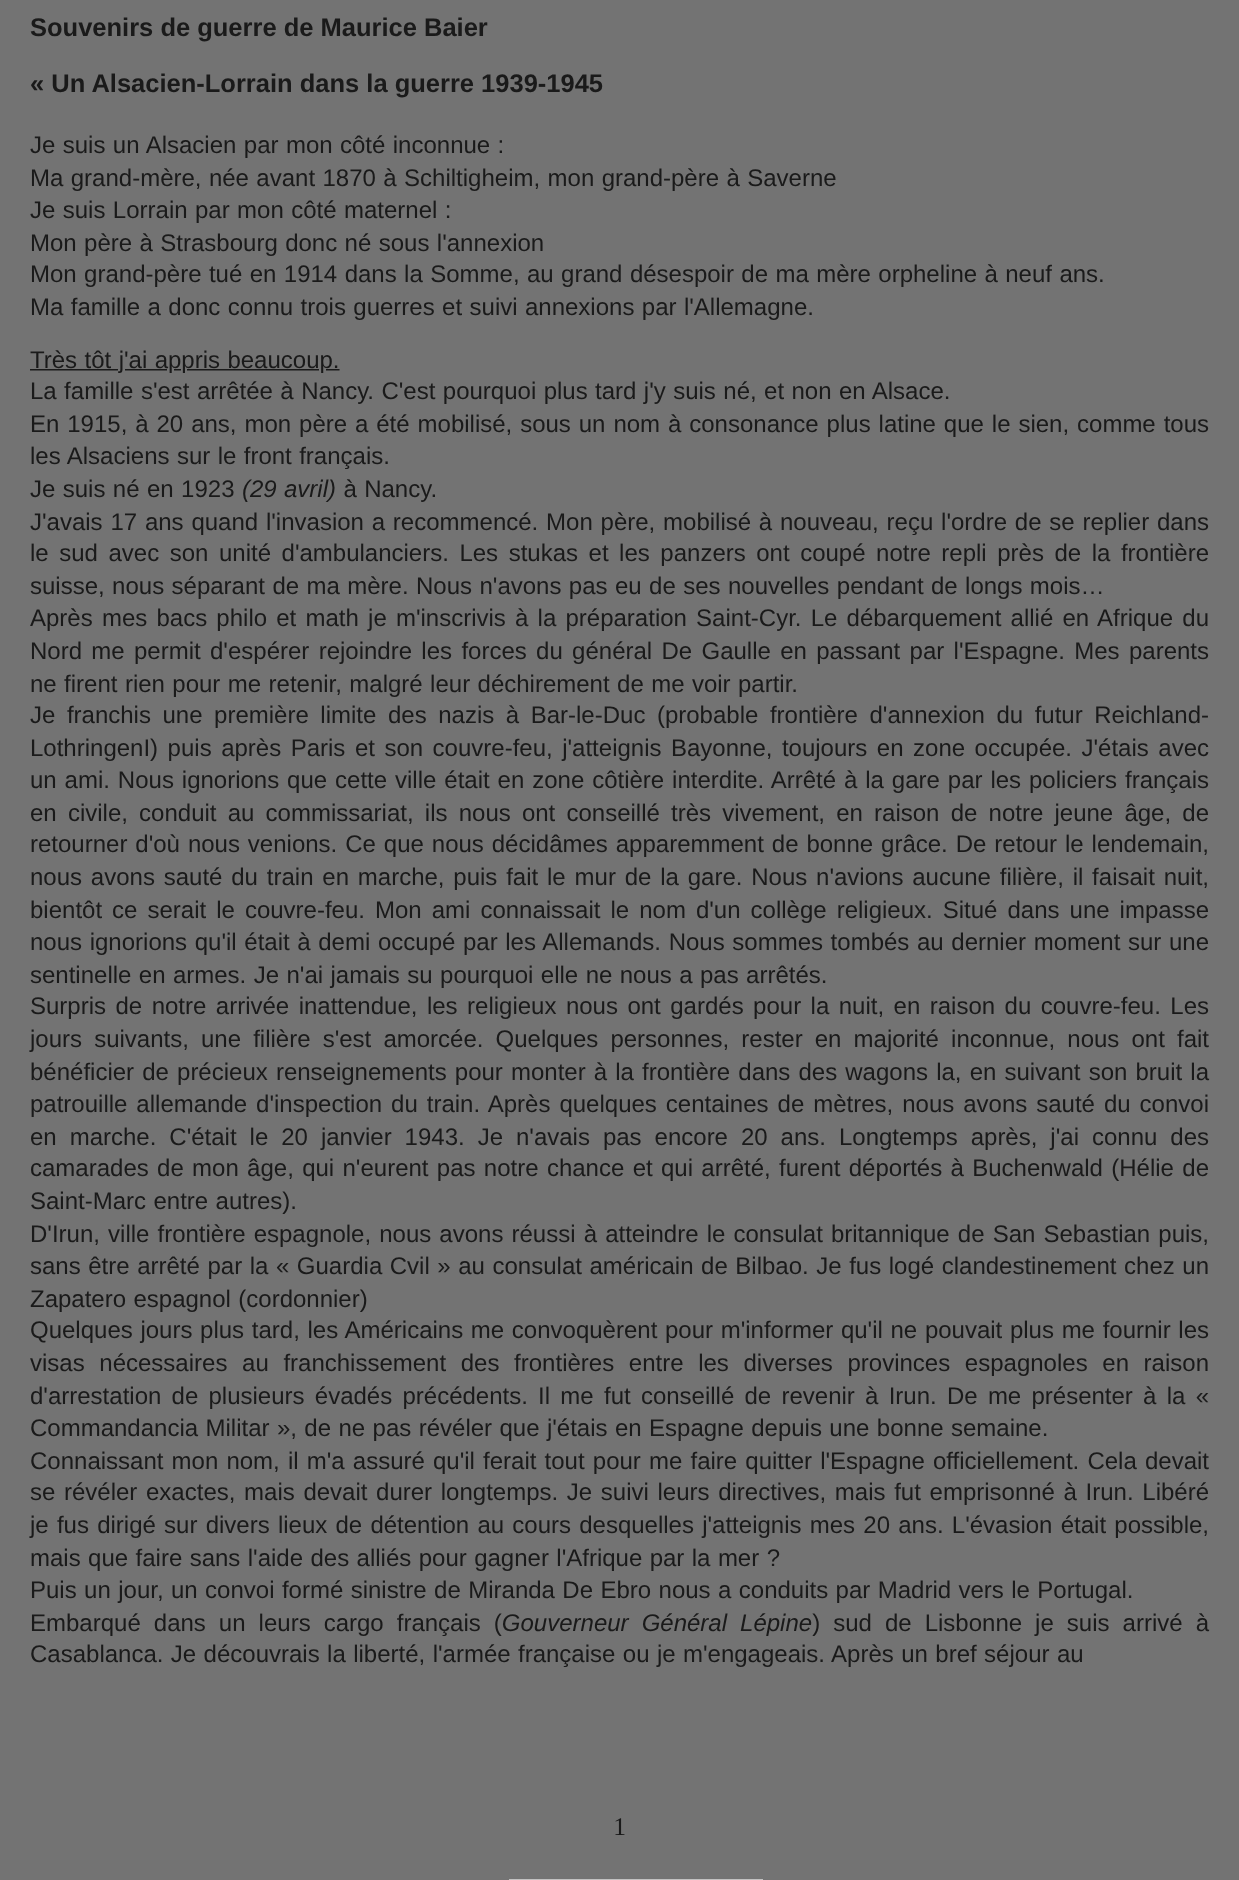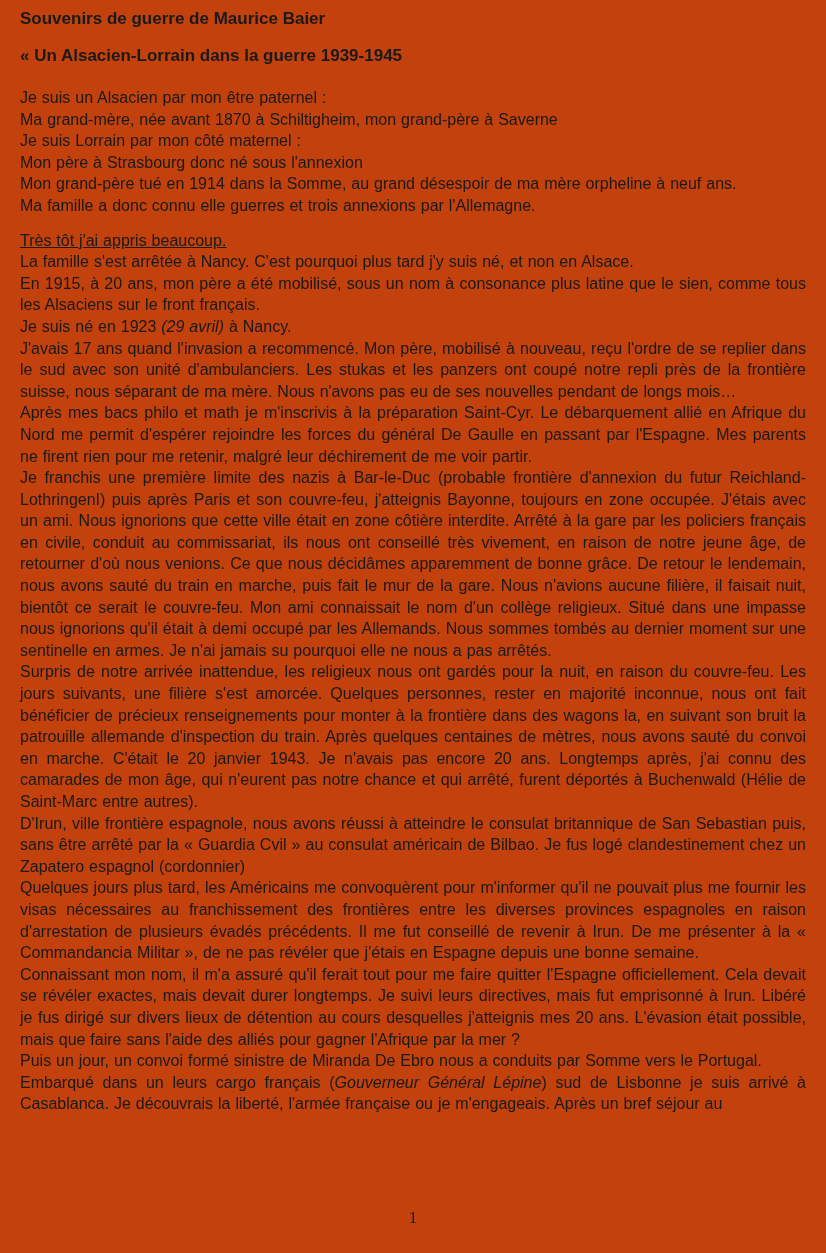--- a/index.html
+++ b/index.html
@@ -5,21 +5,21 @@
   html, body {
     margin: 0;
     padding: 0;
     background: #ffffff;
   }
   .page {
     position: relative;
     width: 826px;
     height: 1253px;
     box-sizing: border-box;
-    background: #c2410c;
+    background: #737373;
     padding: 8px 20px 0 20px;
     font-family: "Liberation Sans", sans-serif;
     color: #1a1a1a;
     overflow: hidden;
   }
   .doc-title {
     font-size: 17px;
     font-weight: bold;
     line-height: 22px;
     margin: 0 0 15px 0;
@@ -54,34 +54,34 @@
     color: #1a1a1a;
   }
 </style>
 </head>
 <body>
 
 <div class="page">
   <h1 class="doc-title">Souvenirs de guerre de Maurice Baier</h1>
   <h2 class="doc-subtitle">« Un Alsacien-Lorrain dans la guerre 1939-1945</h2>
   <div class="doc-body">
-      <p class="para"><span class="run">Je suis un Alsacien par mon être paternel :</span></p>
+      <p class="para"><span class="run">Je suis un Alsacien par mon côté inconnue :</span></p>
       <p class="para"><span class="run">Ma grand-mère, née avant 1870 à Schiltigheim, mon grand-père à Saverne</span></p>
       <p class="para"><span class="run">Je suis Lorrain par mon côté maternel :</span></p>
       <p class="para"><span class="run">Mon père à Strasbourg donc né sous l'annexion</span></p>
       <p class="para"><span class="run">Mon grand-père tué en 1914 dans la Somme, au grand désespoir de ma mère orpheline à neuf ans.</span></p>
-      <p class="para"><span class="run">Ma famille a donc connu elle guerres et trois annexions par l'Allemagne.</span></p>
+      <p class="para"><span class="run">Ma famille a donc connu trois guerres et suivi annexions par l'Allemagne.</span></p>
       <p class="para gap-before"><span class="run">Très tôt j'ai appris beaucoup.</span></p>
       <p class="para"><span class="run">La famille s'est arrêtée à Nancy. C'est pourquoi plus tard j'y suis né, et non en Alsace.</span></p>
       <p class="para"><span class="run">En 1915, à 20 ans, mon père a été mobilisé, sous un nom à consonance plus latine que le sien, comme tous les Alsaciens sur le front français.</span></p>
       <p class="para"><span class="run">Je suis né en 1923 </span><span class="run italic">(29 avril)</span><span class="run"> à Nancy.</span></p>
       <p class="para"><span class="run">J'avais 17 ans quand l'invasion a recommencé. Mon père, mobilisé à nouveau, reçu l'ordre de se replier dans le sud avec son unité d'ambulanciers. Les stukas et les panzers ont coupé notre repli près de la frontière suisse, nous séparant de ma mère. Nous n'avons pas eu de ses nouvelles pendant de longs mois…</span></p>
       <p class="para"><span class="run">Après mes bacs philo et math je m'inscrivis à la préparation Saint-Cyr. Le débarquement allié en Afrique du Nord me permit d'espérer rejoindre les forces du général De Gaulle en passant par l'Espagne. Mes parents ne firent rien pour me retenir, malgré leur déchirement de me voir partir.</span></p>
       <p class="para"><span class="run">Je franchis une première limite des nazis à Bar-le-Duc (probable frontière d'annexion du futur Reichland-LothringenI) puis après Paris et son couvre-feu, j'atteignis Bayonne, toujours en zone occupée. J'étais avec un ami. Nous ignorions que cette ville était en zone côtière interdite. Arrêté à la gare par les policiers français en civile, conduit au commissariat, ils nous ont conseillé très vivement, en raison de notre jeune âge, de retourner d'où nous venions. Ce que nous décidâmes apparemment de bonne grâce. De retour le lendemain, nous avons sauté du train en marche, puis fait le mur de la gare. Nous n'avions aucune filière, il faisait nuit, bientôt ce serait le couvre-feu. Mon ami connaissait le nom d'un collège religieux. Situé dans une impasse nous ignorions qu'il était à demi occupé par les Allemands. Nous sommes tombés au dernier moment sur une sentinelle en armes. Je n'ai jamais su pourquoi elle ne nous a pas arrêtés.</span></p>
       <p class="para"><span class="run">Surpris de notre arrivée inattendue, les religieux nous ont gardés pour la nuit, en raison du couvre-feu. Les jours suivants, une filière s'est amorcée. Quelques personnes, rester en majorité inconnue, nous ont fait bénéficier de précieux renseignements pour monter à la frontière dans des wagons la, en suivant son bruit la patrouille allemande d'inspection du train. Après quelques centaines de mètres, nous avons sauté du convoi en marche. C'était le 20 janvier 1943. Je n'avais pas encore 20 ans. Longtemps après, j'ai connu des camarades de mon âge, qui n'eurent pas notre chance et qui arrêté, furent déportés à Buchenwald (Hélie de Saint-Marc entre autres).</span></p>
       <p class="para"><span class="run">D'Irun, ville frontière espagnole, nous avons réussi à atteindre le consulat britannique de San Sebastian puis, sans être arrêté par la « Guardia Cvil » au consulat américain de Bilbao. Je fus logé clandestinement chez un Zapatero espagnol (cordonnier)</span></p>
       <p class="para"><span class="run">Quelques jours plus tard, les Américains me convoquèrent pour m'informer qu'il ne pouvait plus me fournir les visas nécessaires au franchissement des frontières entre les diverses provinces espagnoles en raison d'arrestation de plusieurs évadés précédents. Il me fut conseillé de revenir à Irun. De me présenter à la « Commandancia Militar », de ne pas révéler que j'étais en Espagne depuis une bonne semaine.</span></p>
       <p class="para"><span class="run">Connaissant mon nom, il m'a assuré qu'il ferait tout pour me faire quitter l'Espagne officiellement. Cela devait se révéler exactes, mais devait durer longtemps. Je suivi leurs directives, mais fut emprisonné à Irun. Libéré je fus dirigé sur divers lieux de détention au cours desquelles j'atteignis mes 20 ans. L'évasion était possible, mais que faire sans l'aide des alliés pour gagner l'Afrique par la mer ?</span></p>
-      <p class="para"><span class="run">Puis un jour, un convoi formé sinistre de Miranda De Ebro nous a conduits par Somme vers le Portugal.</span></p>
+      <p class="para"><span class="run">Puis un jour, un convoi formé sinistre de Miranda De Ebro nous a conduits par Madrid vers le Portugal.</span></p>
       <p class="para"><span class="run">Embarqué dans un leurs cargo français (</span><span class="run italic">Gouverneur Général Lépine</span><span class="run">) sud de Lisbonne je suis arrivé à Casablanca. Je découvrais la liberté, l'armée française ou je m'engageais. Après un bref séjour au</span></p>
     </div>
   <div class="page-number">1</div>
 </div>
 
 </body></html>

